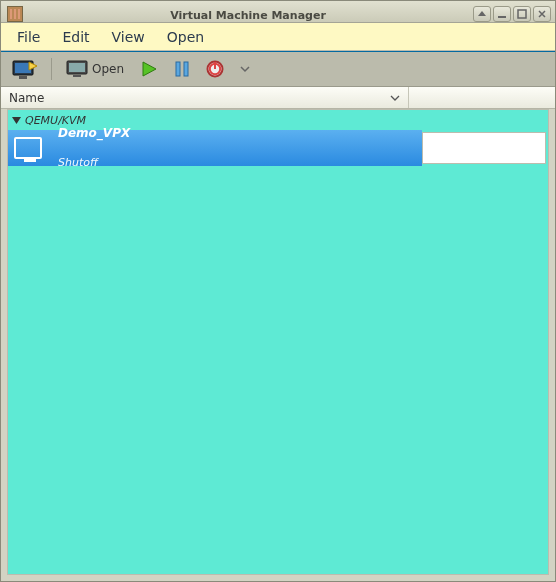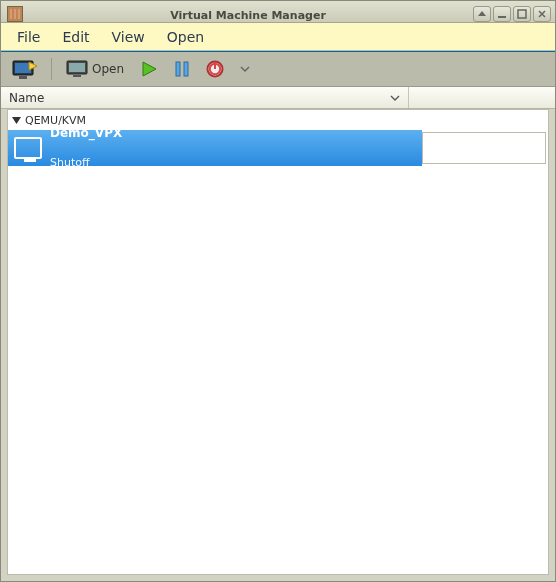--- a/index.html
+++ b/index.html
@@ -24,26 +24,26 @@
 .tb-label { font-size: 12px; color: #333; }
 
 
 .columns { height: 22px; background: linear-gradient(#fdfdf7,#eaeade); border-bottom: 1px solid #b5b5a6; display: flex; }
 .col { display: flex; align-items: center; padding: 0 8px; border-right: 1px solid #c6c6b8; font-size: 12px; color: #333; position: relative; cursor: pointer; }
 .col-name { flex: 0 0 408px; }
 .col-cpu  { flex: 1; }
 .sort-arrow { position: absolute; right: 8px; top: 50%; transform: translateY(-50%); }
 
 
-.tree-wrap { flex: 1; background: #ffffff; margin: 0 6px 6px 6px; border: 1px solid #bcbcae; overflow: auto; display: flex; flex-direction: column; }
+.tree-wrap { flex: 1; background: #5eead4; margin: 0 6px 6px 6px; border: 1px solid #bcbcae; overflow: auto; display: flex; flex-direction: column; font-style: italic; }
 .tree-inner { flex: 1; }
 .group-row { display: flex; align-items: center; height: 20px; padding: 0 4px; font-size: 11px; color: #333; cursor: pointer; }
 .group-row .disclosure { margin-right: 4px; }
 .vm-row { display: flex; height: 36px; }
-.vm-main { flex: 0 0 414px; background: linear-gradient(#5bb0f0,#2a8ae0); display: flex; align-items: center; padding: 0 6px; gap: 8px; color: #fff; }
+.vm-main { flex: 0 0 414px; background: linear-gradient(#5bb0f0,#2a8ae0); display: flex; align-items: center; padding: 0 6px; gap: 16px; color: #fff; }
 .vm-cpu { flex: 1; border: 1px solid #bcbcae; margin: 2px 2px 2px 0; background: #fff; }
 .vm-icon { width: 28px; height: 22px; border: 2px solid #fff; border-radius: 2px; position: relative; }
 .vm-icon::after { content: ""; position: absolute; bottom: -5px; left: 8px; width: 12px; height: 3px; background: #fff; }
 .vm-text { display: flex; flex-direction: column; line-height: 1.15; }
 .vm-name { font-weight: bold; font-size: 12px; }
 .vm-state { font-size: 11px; opacity: .95; margin-top: 16px; }
 
 svg { display: block; }
 </style>
 </head>

